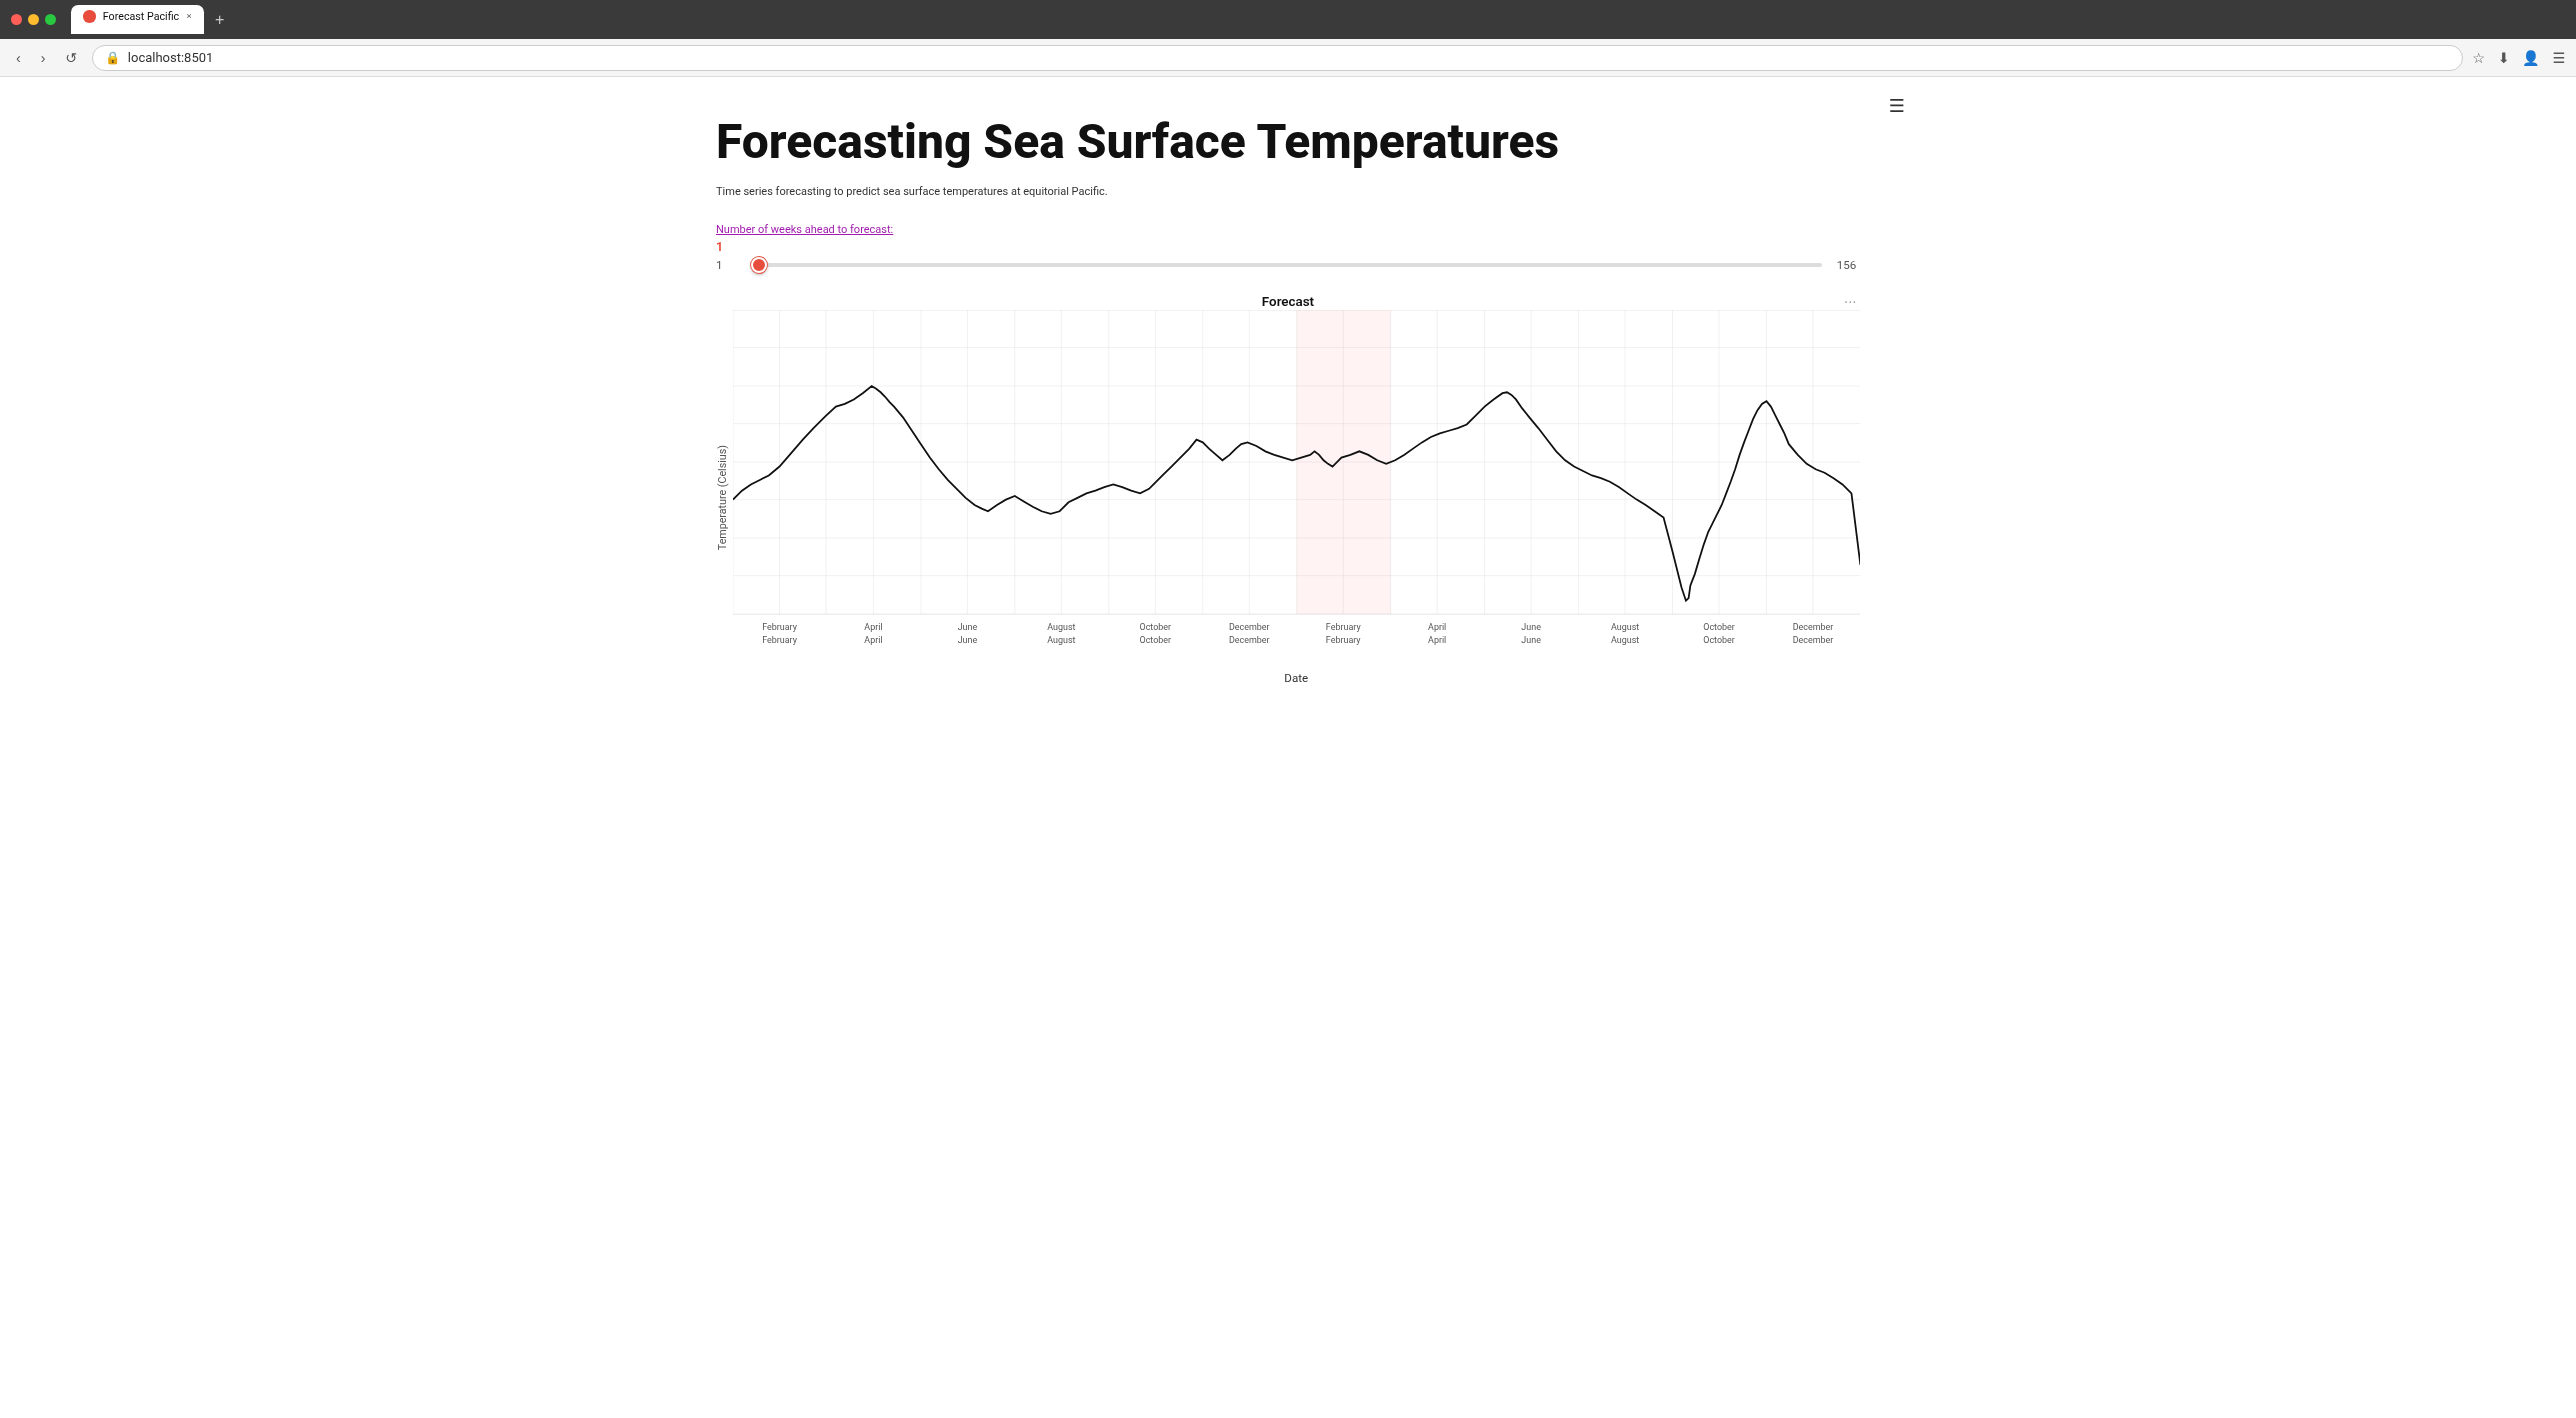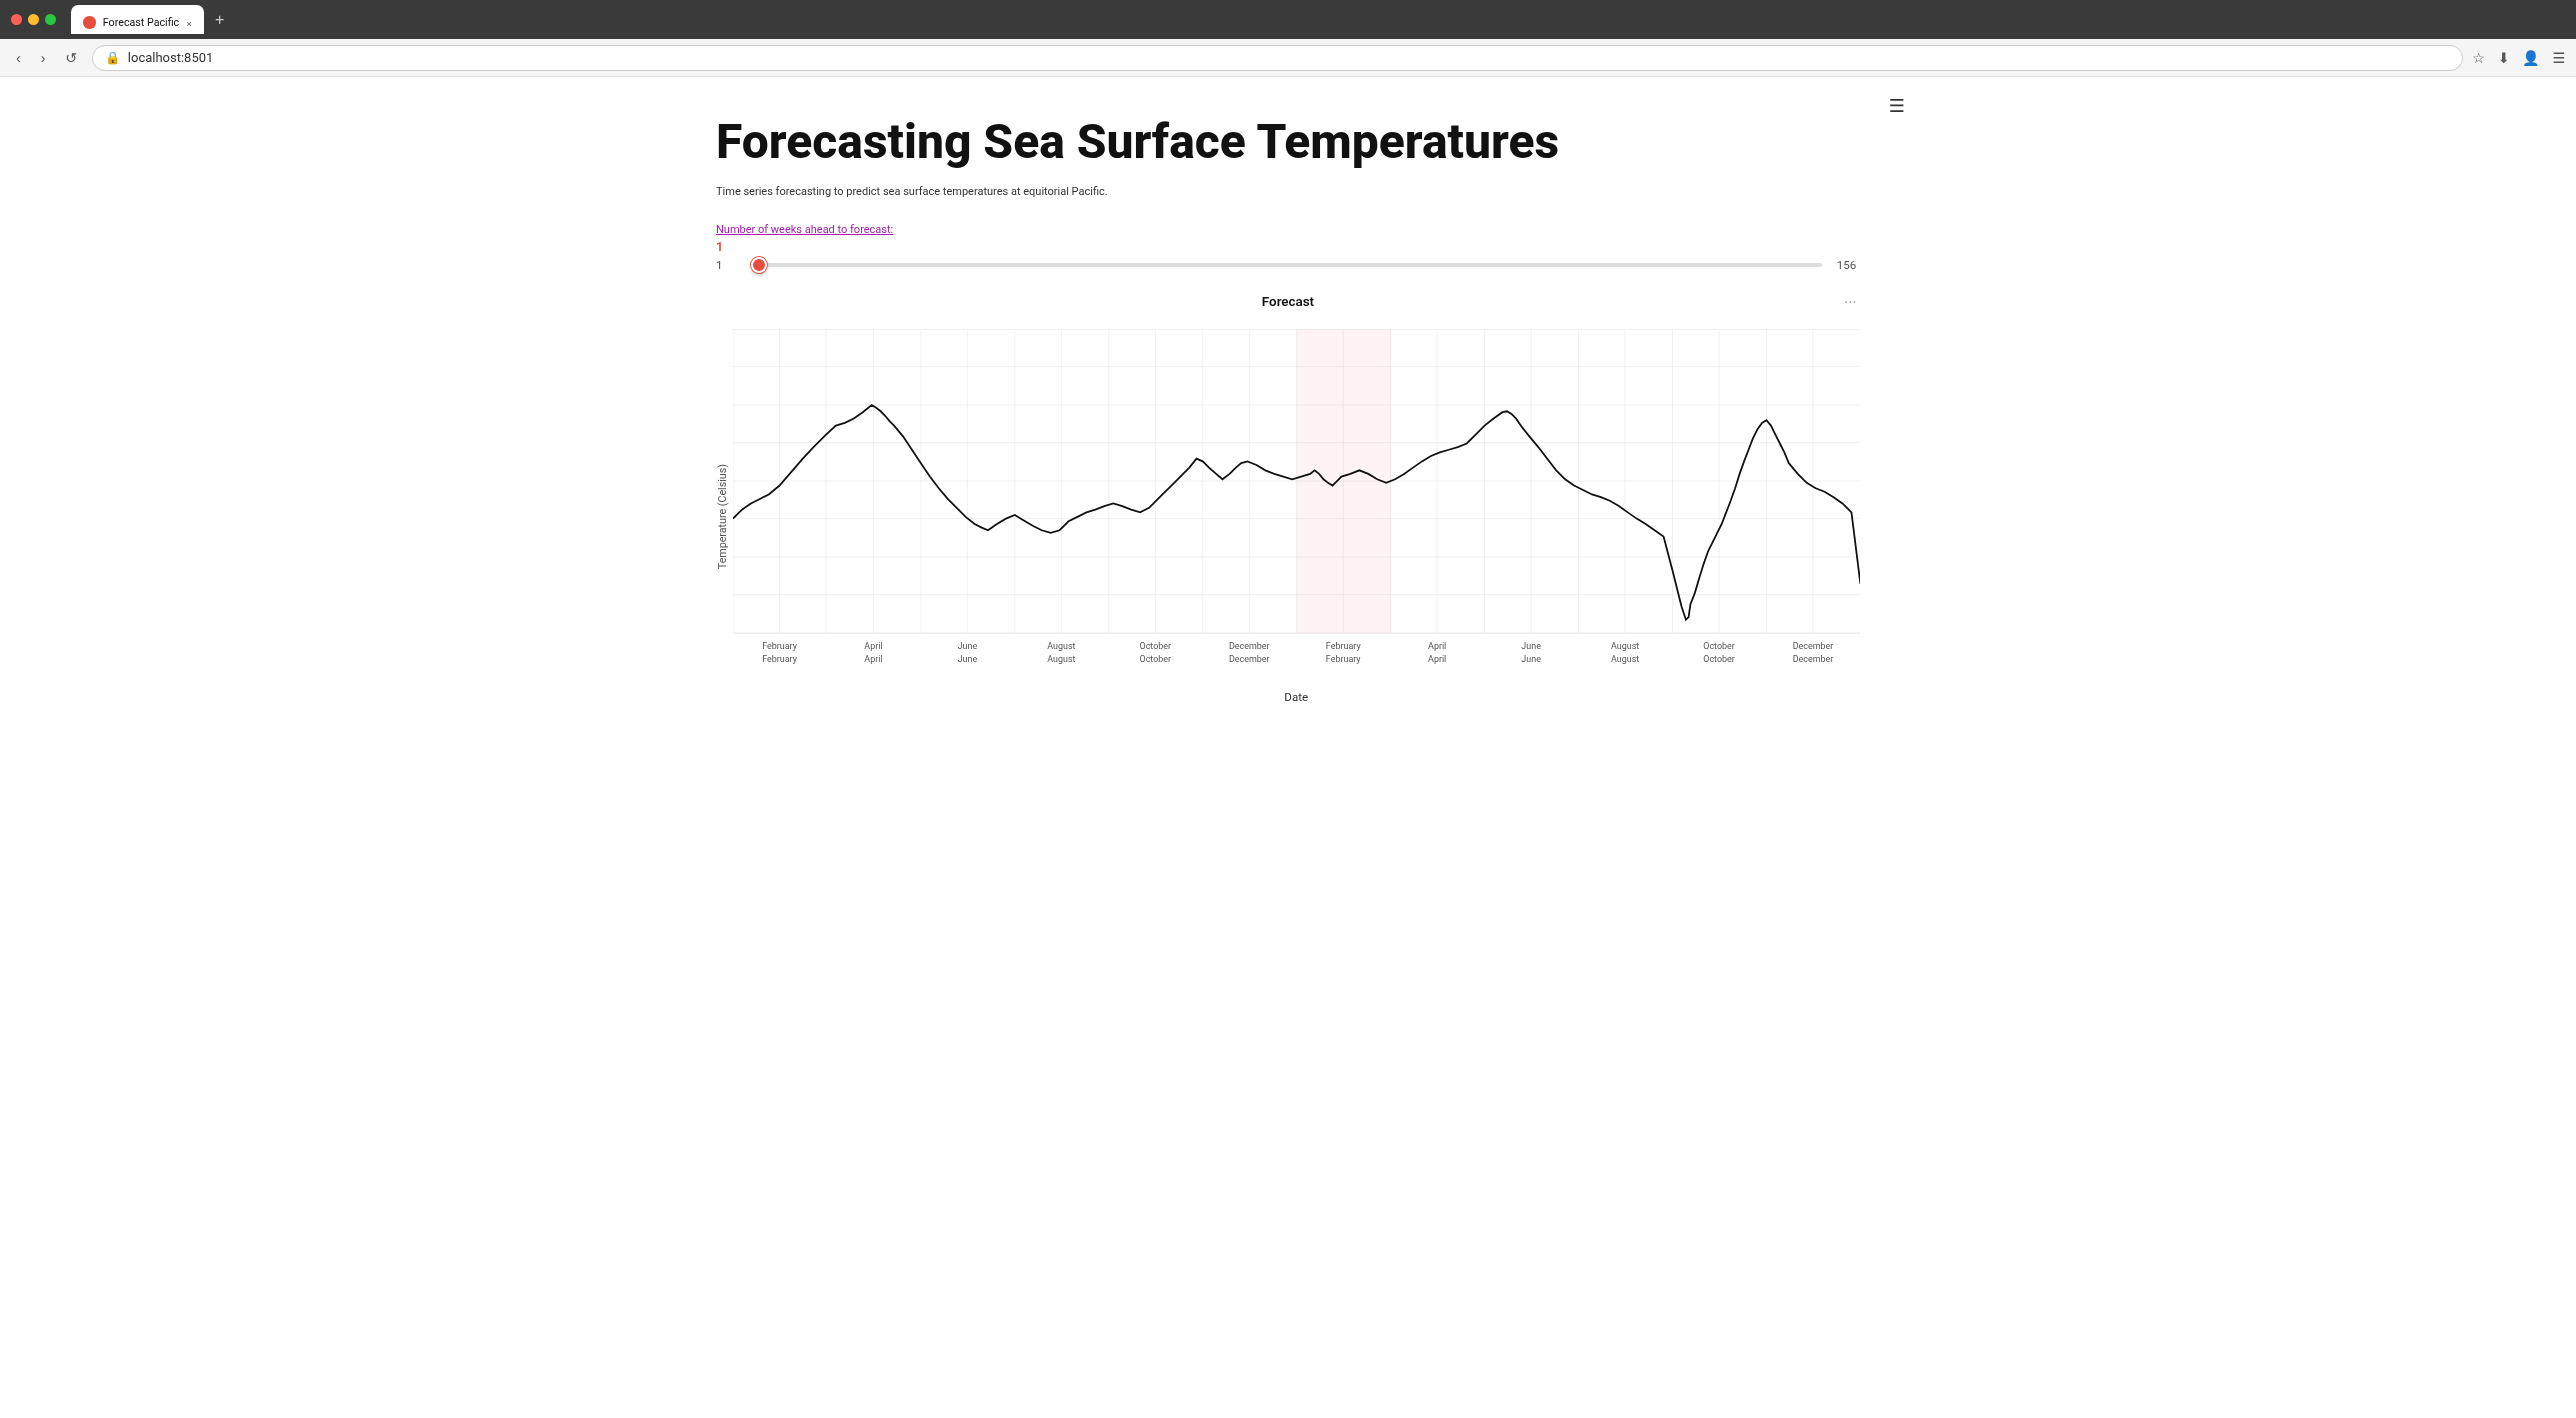--- a/index.html
+++ b/index.html
@@ -43,21 +43,21 @@
       align-items: center;
       flex: 1;
       gap: 3.6px;
     }
 
     .tab {
       background: #fff;
       border-radius: 7.2px 7.2px 0 0;
       padding: 5.4px 12.5px;
       display: flex;
-      align-items: flex-end;
+      align-items: flex-start;
       gap: 7.2px;
       font-size: 10.7px;
       color: #111;
       height: 29px;
       min-width: 125px;
     }
 
     .tab-favicon {
       width: 12.5px;
       height: 12.5px;
@@ -227,21 +227,21 @@
     .chart-section {
       margin-top: 18px;
       position: relative;
     }
 
     .chart-title {
       text-align: center;
       font-size: 13.4px;
       font-weight: 600;
       color: #111;
-      margin-bottom: 20px;
+      margin-bottom: 1px;
     }
 
     .chart-menu {
       position: absolute;
       top: 0;
       right: 3.6px;
       color: #999;
       font-size: 12.5px;
     }
 

